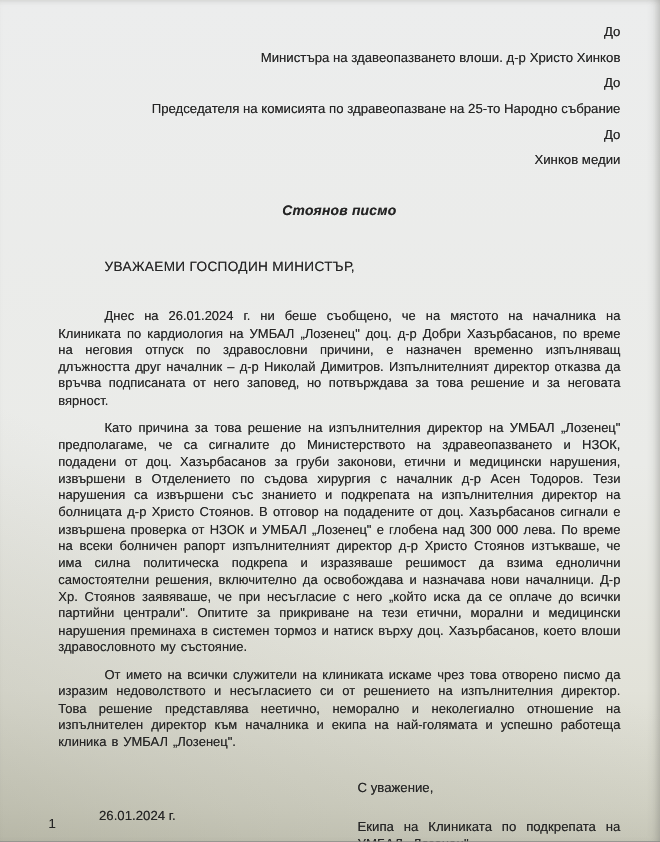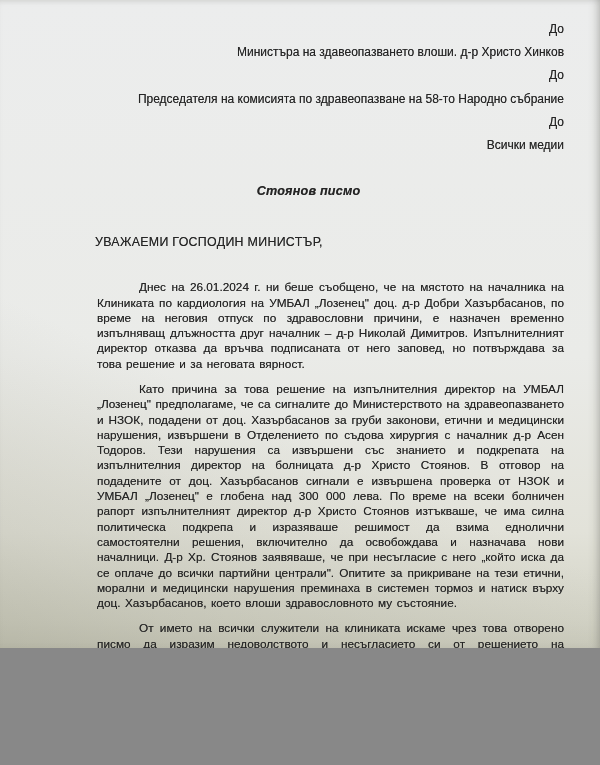--- a/index.html
+++ b/index.html
@@ -3,21 +3,21 @@
 <meta charset="utf-8">
 <style>
   html, body {
     margin: 0;
     padding: 0;
     background: #888;
   }
   .page {
     position: relative;
     width: 600px;
-    height: 648px;
+    height: 765px;
     margin: 0 auto;
     overflow: hidden;
     box-sizing: border-box;
     padding: 18px 36px 0 53px;
     font-family: "Liberation Sans", "DejaVu Sans", sans-serif;
     color: #252525;
     background:
       linear-gradient(205deg, rgba(150,150,138,0) 62%, rgba(150,150,132,0.22) 88%, rgba(140,140,120,0.32) 100%),
       linear-gradient(to bottom, #eceded 0%, #eaebe8 55%, #e2e2d9 82%, #d3d3c6 96%, #cbcbbd 100%);
     box-shadow: inset -7px 0 9px -5px rgba(110,110,104,0.45),
@@ -41,21 +41,20 @@
   .salutation {
     margin-top: 37px;
     padding-left: 42px;
     font-size: 12.4px;
     letter-spacing: 0.3px;
   }
   .body-text {
     margin-top: 31px;
     font-size: 11.8px;
     line-height: 15.3px;
-    margin-left: 44px;
   }
   .body-text p {
     margin: 0 0 10px 0;
     text-align: justify;
     text-indent: 42px;
     word-spacing: 1.2px;
   }
   .closing-row {
     display: flex;
     align-items: center;
@@ -80,23 +79,23 @@
 </style>
 </head>
 <body>
 
 <div class="page">
 
   <div class="recipients">
     <div class="recipient-line">До</div>
     <div class="recipient-line">Министъра на здавеопазването влоши. д-р Христо Хинков</div>
     <div class="recipient-line">До</div>
-    <div class="recipient-line">Председателя на комисията по здравеопазване на 58-то Народно събрание</div>
+    <div class="recipient-line">Председателя на комисията по здравеопазване на 25-то Народно събрание</div>
     <div class="recipient-line">До</div>
-    <div class="recipient-line">Всички медии</div>
+    <div class="recipient-line">Хинков медии</div>
   </div>
 
   <div class="letter-title">Стоянов писмо</div>
 
   <div class="salutation">УВАЖАЕМИ ГОСПОДИН МИНИСТЪР,</div>
 
   <div class="body-text">
     <p>Днес на 26.01.2024 г. ни беше съобщено, че на мястото на началника на Клиниката по кардиология на УМБАЛ „Лозенец" доц. д-р Добри Хазърбасанов, по време на неговия отпуск по здравословни причини, е назначен временно изпълняващ длъжността друг началник – д-р Николай Димитров. Изпълнителният директор отказва да връчва подписаната от него заповед, но потвърждава за това решение и за неговата вярност.</p>
     <p>Като причина за това решение на изпълнителния директор на УМБАЛ „Лозенец" предполагаме, че са сигналите до Министерството на здравеопазването и НЗОК, подадени от доц. Хазърбасанов за груби законови, етични и медицински нарушения, извършени в Отделението по съдова хирургия с началник д-р Асен Тодоров. Тези нарушения са извършени със знанието и подкрепата на изпълнителния директор на болницата д-р Христо Стоянов. В отговор на подадените от доц. Хазърбасанов сигнали е извършена проверка от НЗОК и УМБАЛ „Лозенец" е глобена над 300 000 лева. По време на всеки болничен рапорт изпълнителният директор д-р Христо Стоянов изтъкваше, че има силна политическа подкрепа и изразяваше решимост да взима еднолични самостоятелни решения, включително да освобождава и назначава нови началници. Д-р Хр. Стоянов заявяваше, че при несъгласие с него „който иска да се оплаче до всички партийни централи". Опитите за прикриване на тези етични, морални и медицински нарушения преминаха в системен тормоз и натиск върху доц. Хазърбасанов, което влоши здравословното му състояние.</p>
     <p>От името на всички служители на клиниката искаме чрез това отворено писмо да изразим недоволството и несъгласието си от решението на изпълнителния директор. Това решение представлява неетично, неморално и неколегиално отношение на изпълнителен директор към началника и екипа на най-голямата и успешно работеща клиника в УМБАЛ „Лозенец".</p>

